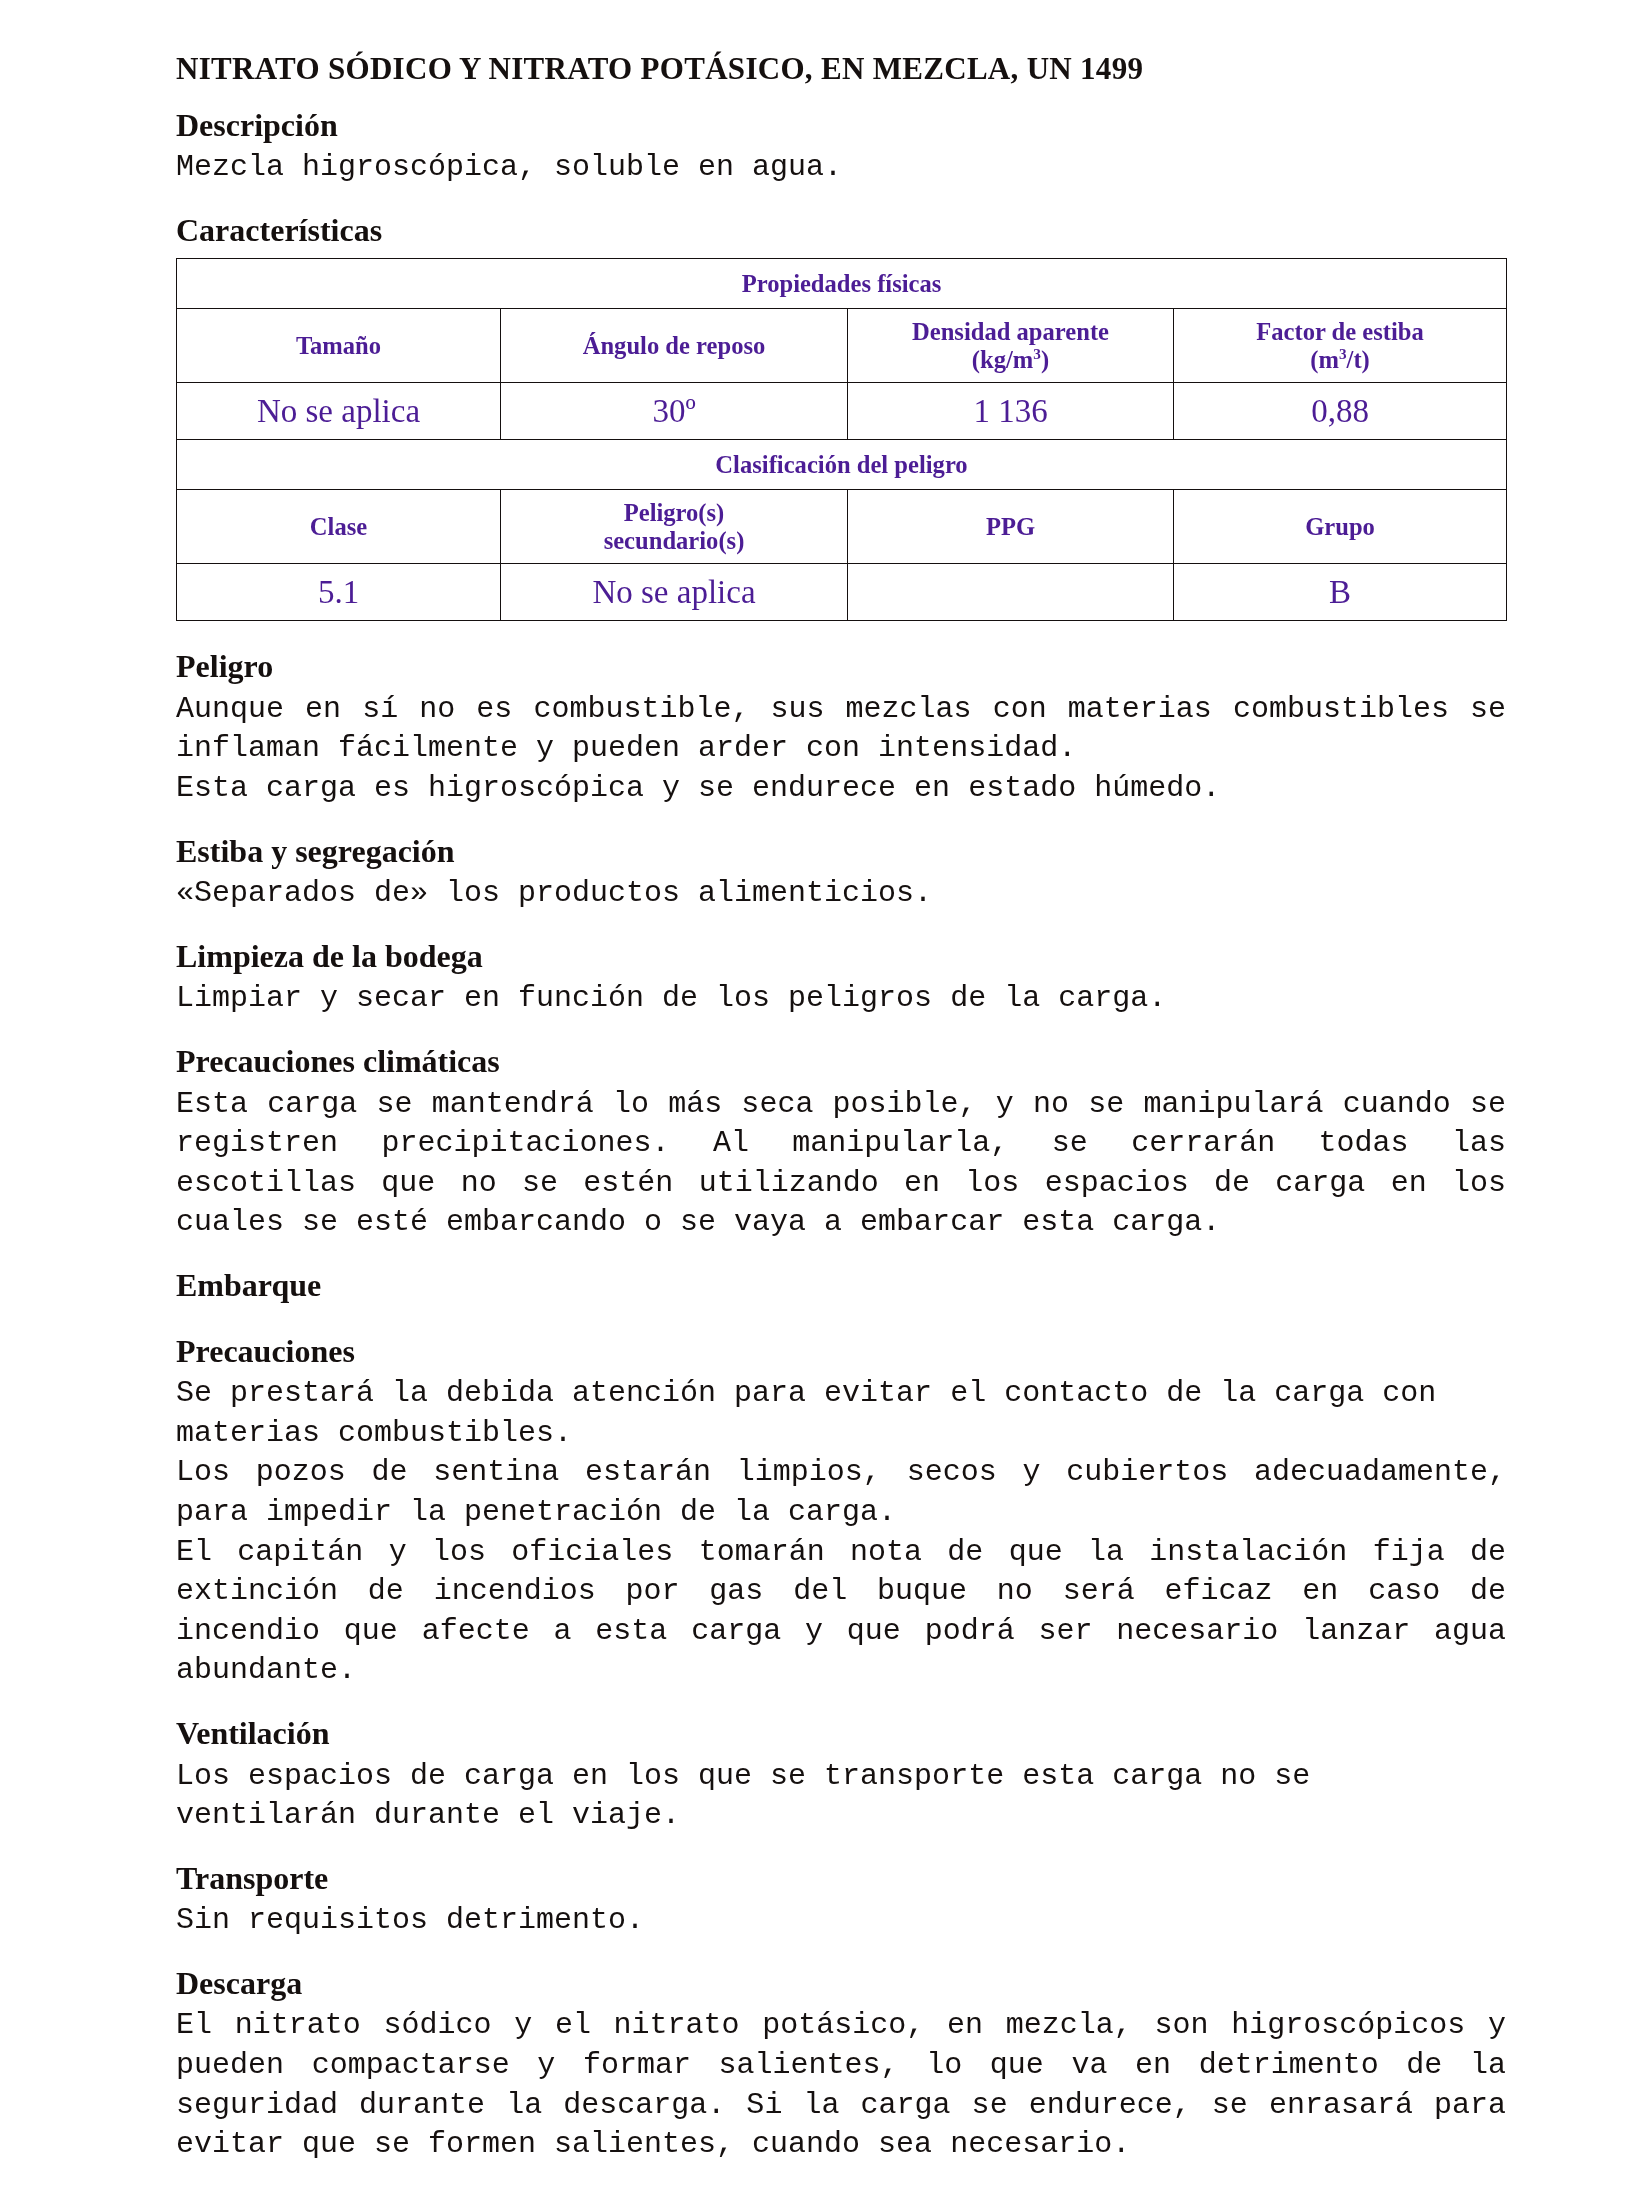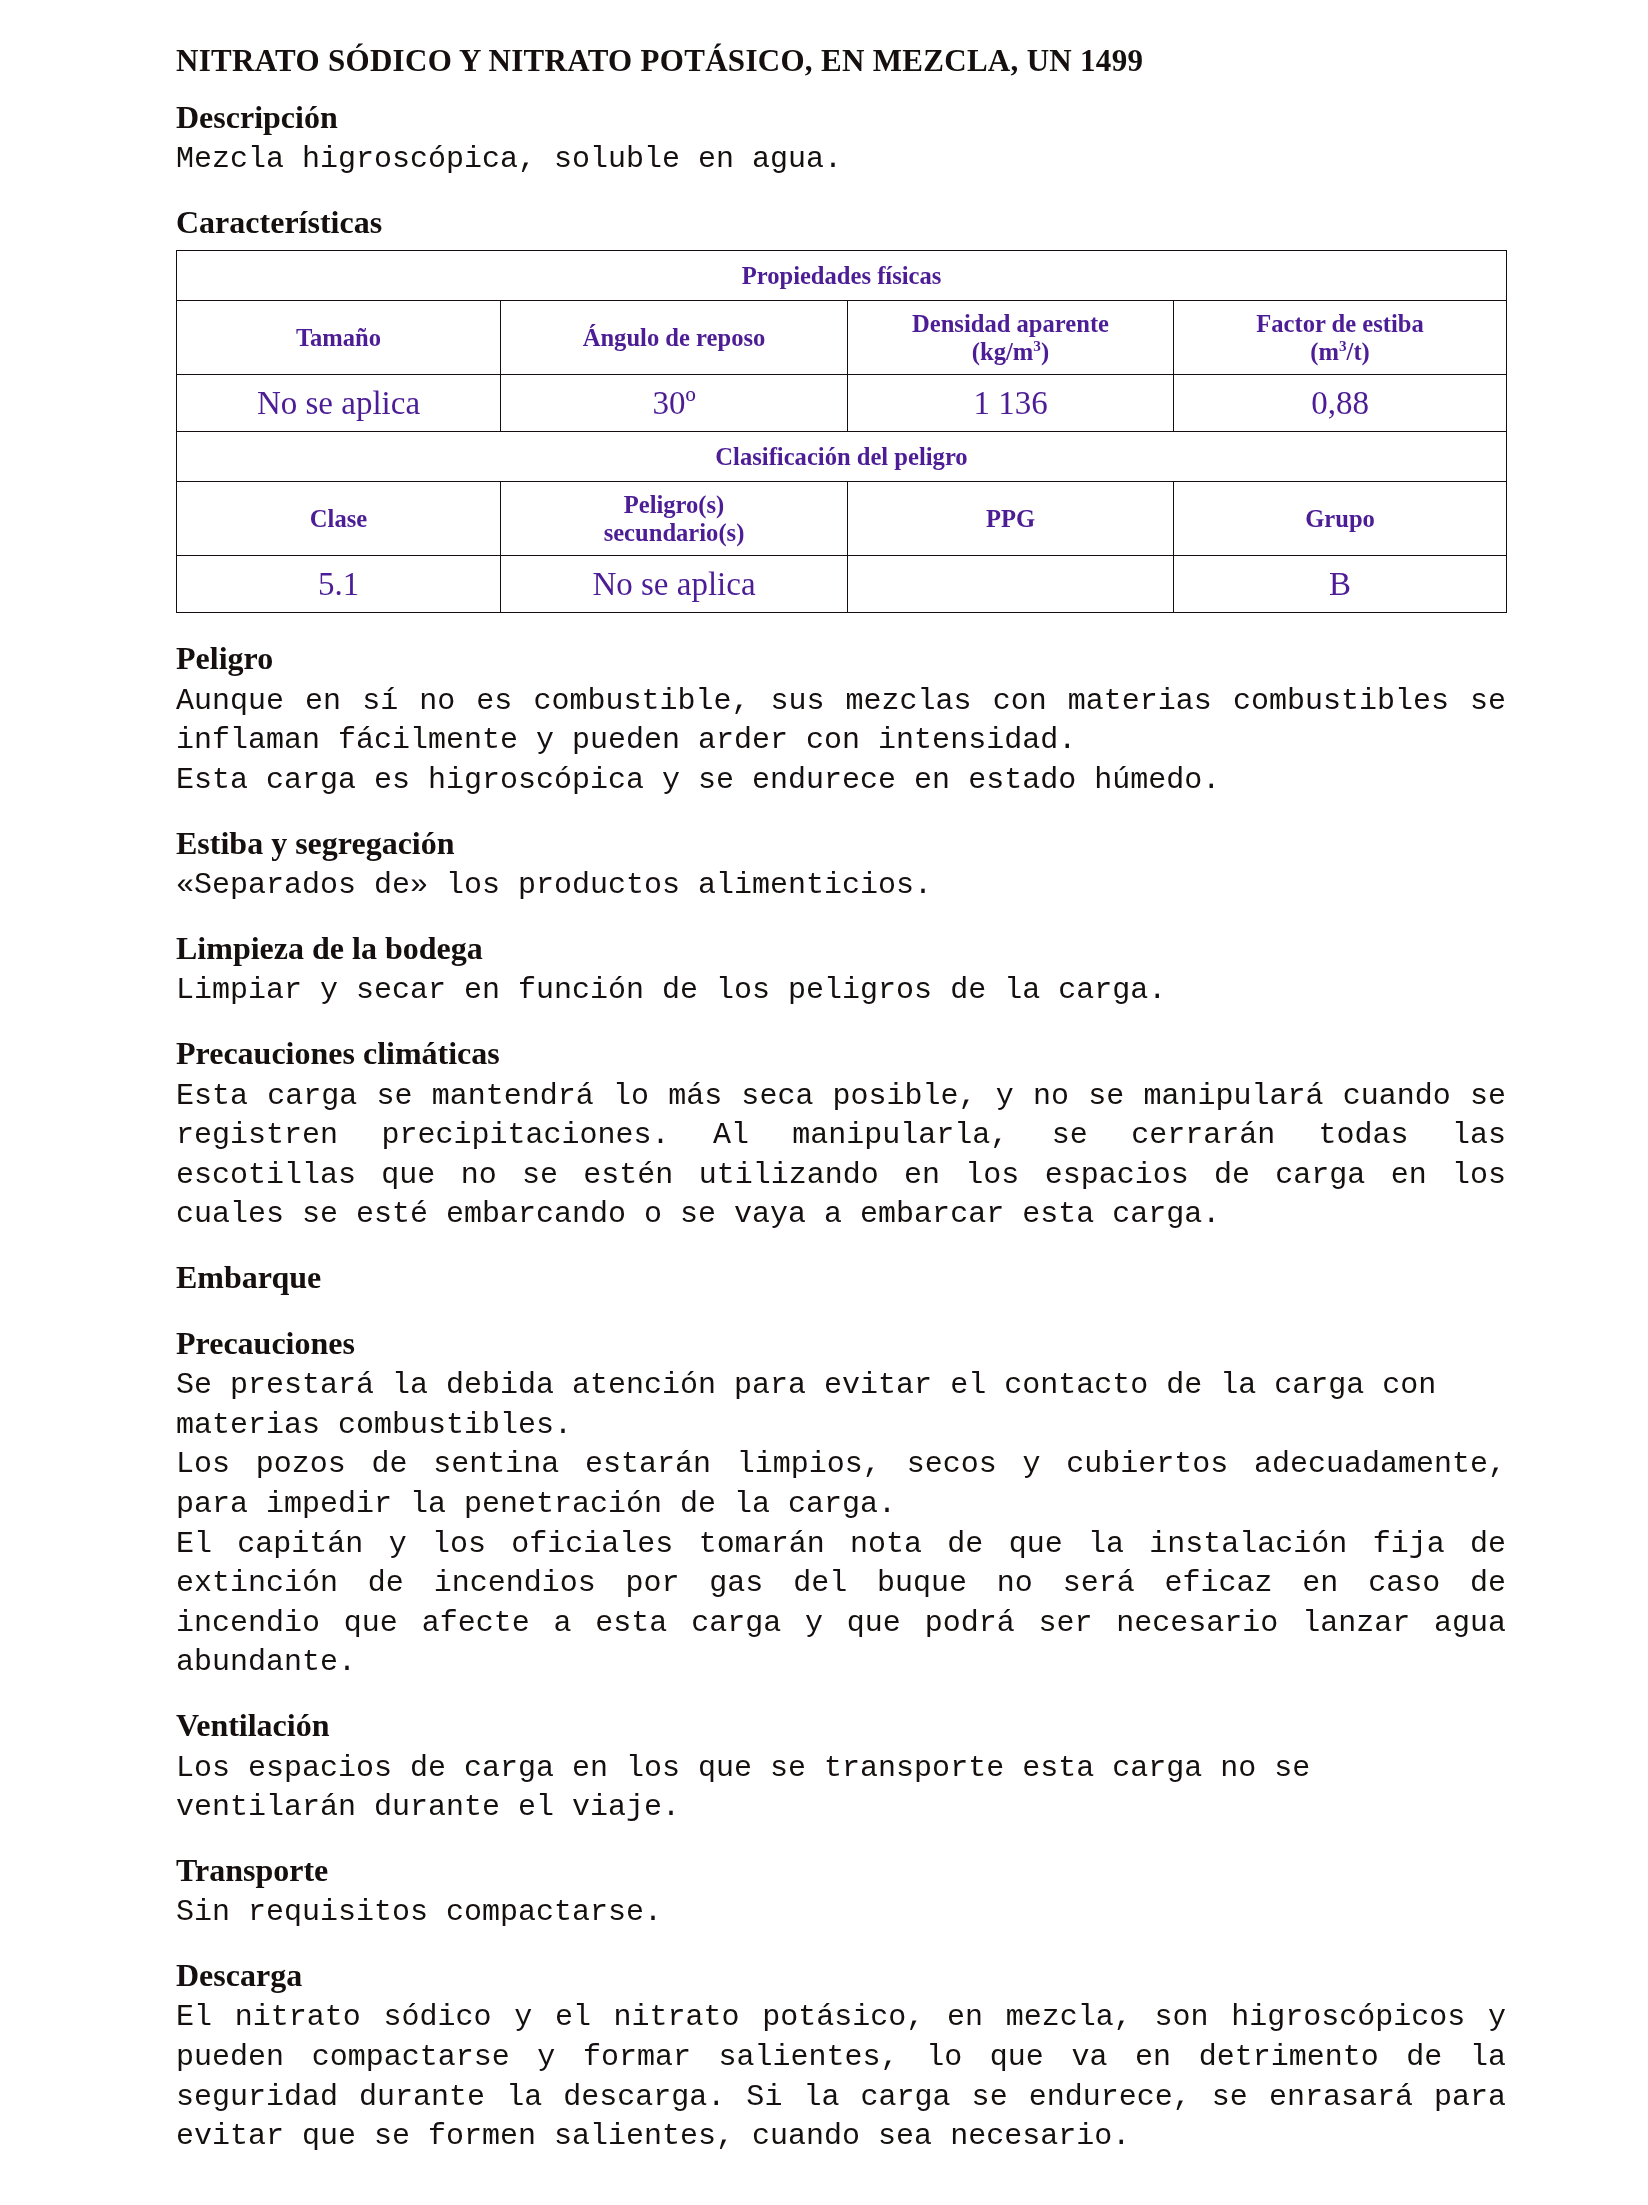--- a/index.html
+++ b/index.html
@@ -21,21 +21,21 @@
     width: 1648px;
     height: 2205px;
     box-sizing: border-box;
     padding: 0;
     overflow: hidden;
   }
 
   .content {
     position: absolute;
     left: 176px;
-    top: 8px;
+    top: 16px;
     width: 1330px; 
   }
 
   
   .doc-title {
     font-family: "Liberation Serif", serif;
     font-weight: bold;
     font-size: 31px;
     letter-spacing: 0.3px;
     line-height: 1.1;
@@ -228,21 +228,21 @@
     <div class="gap-sec"></div>
 
     <h2 class="section-heading">Ventilación</h2>
     <div class="gap-sm"></div>
     <p class="para">Los espacios de carga en los que se transporte esta carga no se ventilarán durante el viaje.</p>
 
     <div class="gap-sec"></div>
 
     <h2 class="section-heading">Transporte</h2>
     <div class="gap-sm"></div>
-    <p class="para">Sin requisitos compactarse.</p>
+    <p class="para">Sin requisitos detrimento.</p>
 
     <div class="gap-sec"></div>
 
     <h2 class="section-heading">Descarga</h2>
     <div class="gap-sm"></div>
     <p class="para justify">El nitrato sódico y el nitrato potásico, en mezcla, son higroscópicos y pueden compactarse y formar salientes, lo que va en detrimento de la seguridad durante la descarga. Si la carga se endurece, se enrasará para evitar que se formen salientes, cuando sea necesario.</p>
 
   </div>
 </div>
 

